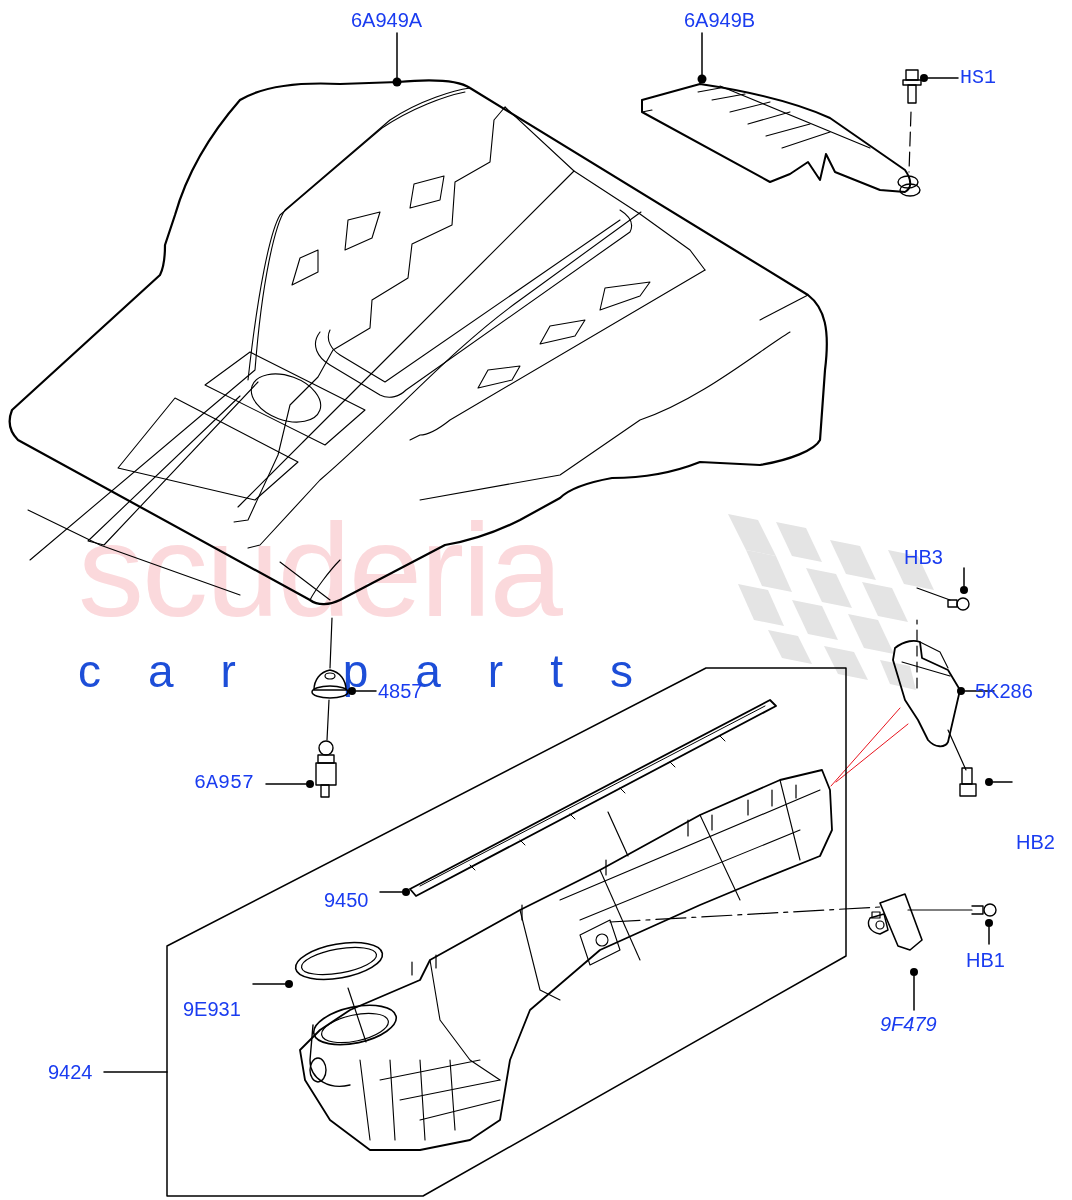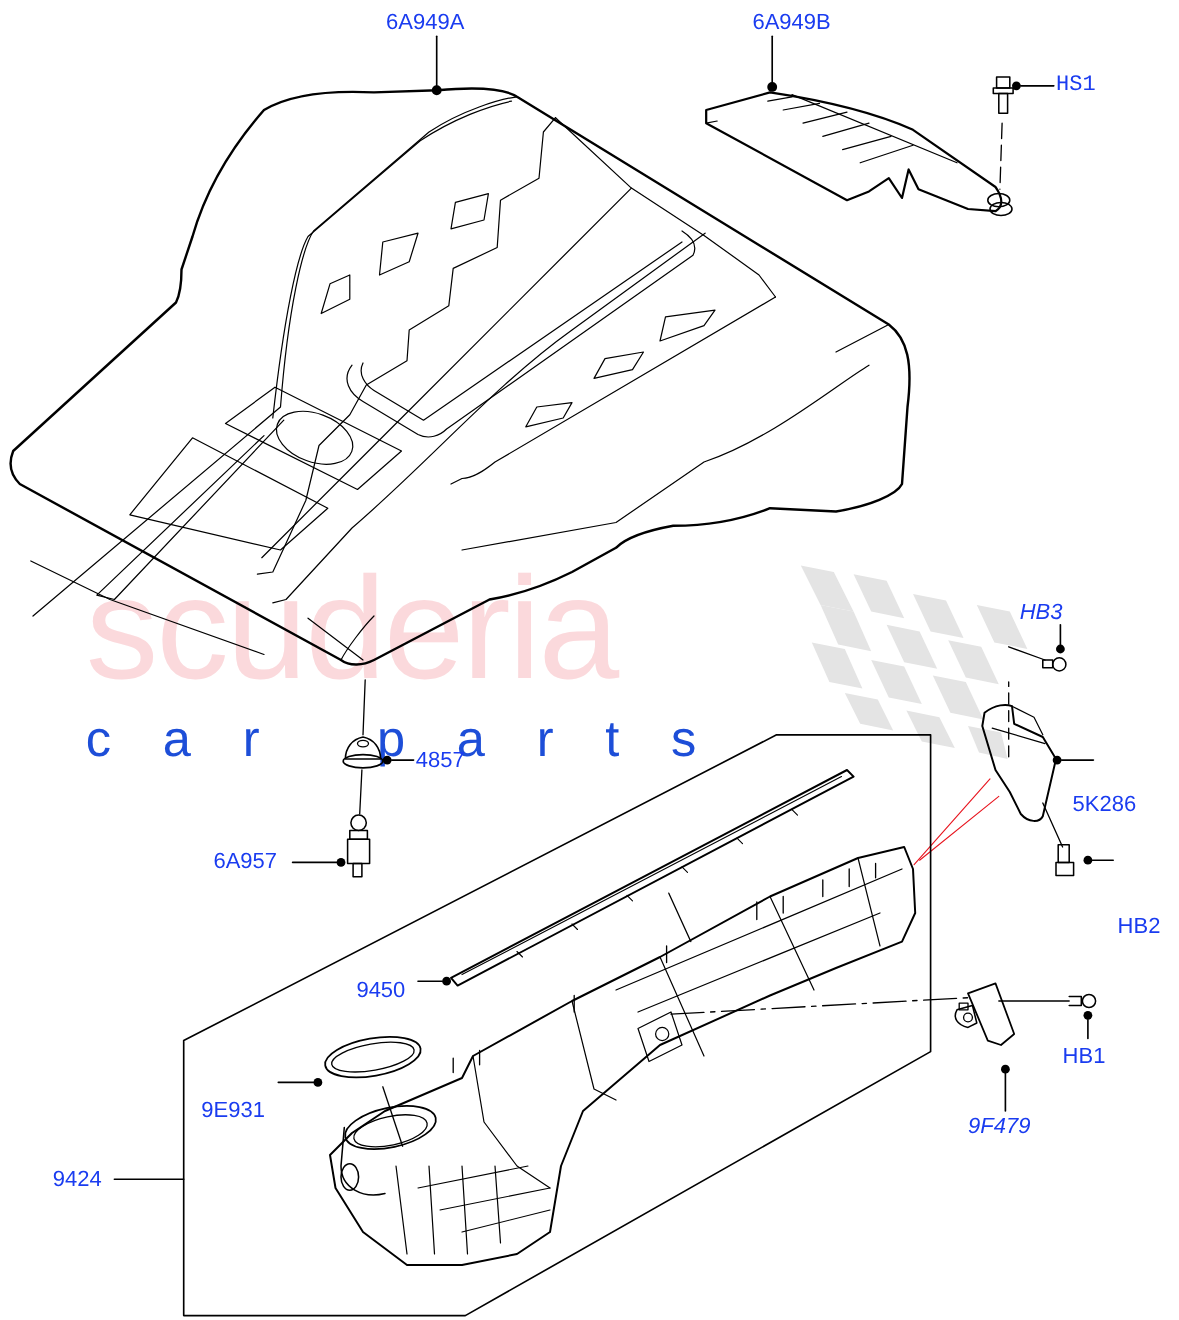--- a/index.html
+++ b/index.html
@@ -209,22 +209,22 @@
     <circle cx="989" cy="923" r="4" fill="#000" stroke="none"></circle>
     <line stroke-width="1.5" x1="989" y1="927" x2="989" y2="944"></line>
     <circle cx="914" cy="972" r="4" fill="#000" stroke="none"></circle>
     <line stroke-width="1.5" x1="914" y1="976" x2="914" y2="1010"></line>
   </g>
 </svg>
 
 <div class="callout" style="left:351px;top:10px;">6A949A</div>
 <div class="callout" style="left:656px;top:10px;margin-left:28px;">6A949B</div>
 <div class="callout" style="left:960px;top:68px;font-family:Liberation Mono, monospace;">HS1</div>
-<div class="callout" style="left:927px;top:547px;font-style:italic;">HB3</div>
-<div class="callout" style="left:975px;top:681px;margin-top:40px;">5K286</div>
+<div class="callout" style="left:904px;top:547px;">HB3</div>
+<div class="callout" style="left:975px;top:681px;">5K286</div>
 <div class="callout" style="left:378px;top:681px;">4857</div>
-<div class="callout" style="left:194px;top:773px;">6A957</div>
+<div class="callout" style="left:194px;top:773px;font-family:Liberation Mono, monospace;">6A957</div>
 <div class="callout" style="left:1016px;top:816px;margin-top:16px;">HB2</div>
 <div class="callout" style="left:324px;top:890px;">9450</div>
 <div class="callout" style="left:966px;top:950px;">HB1</div>
 <div class="callout" style="left:183px;top:974px;margin-top:25px;">9E931</div>
 <div class="callout" style="left:880px;top:1014px;font-style:italic;">9F479</div>
 <div class="callout" style="left:48px;top:1062px;">9424</div>
 
 </body></html>

